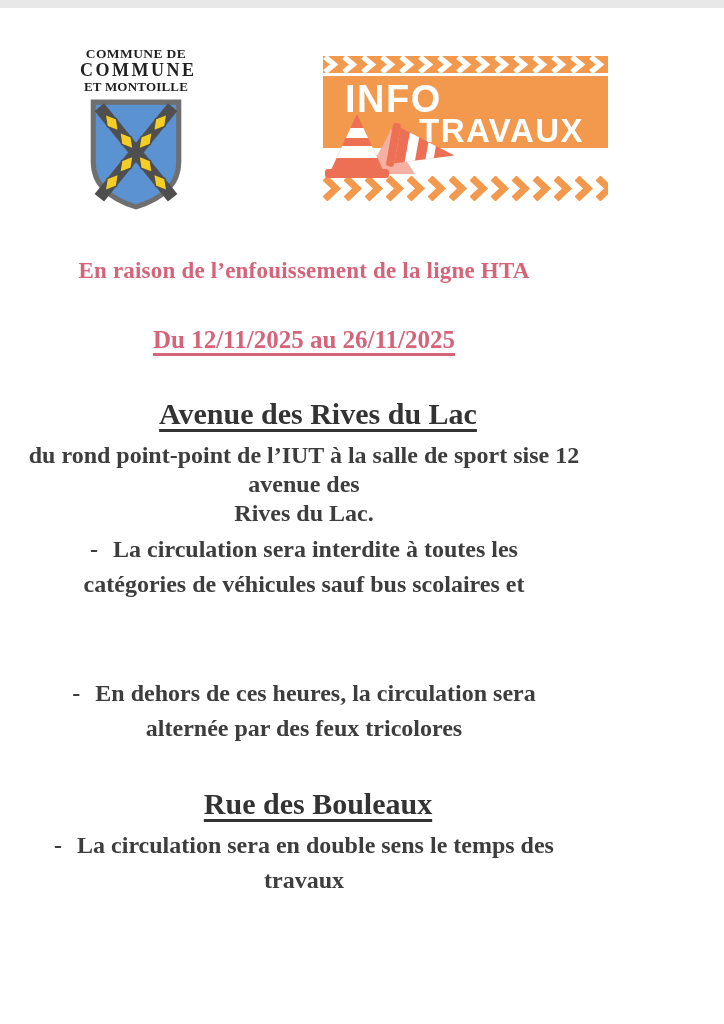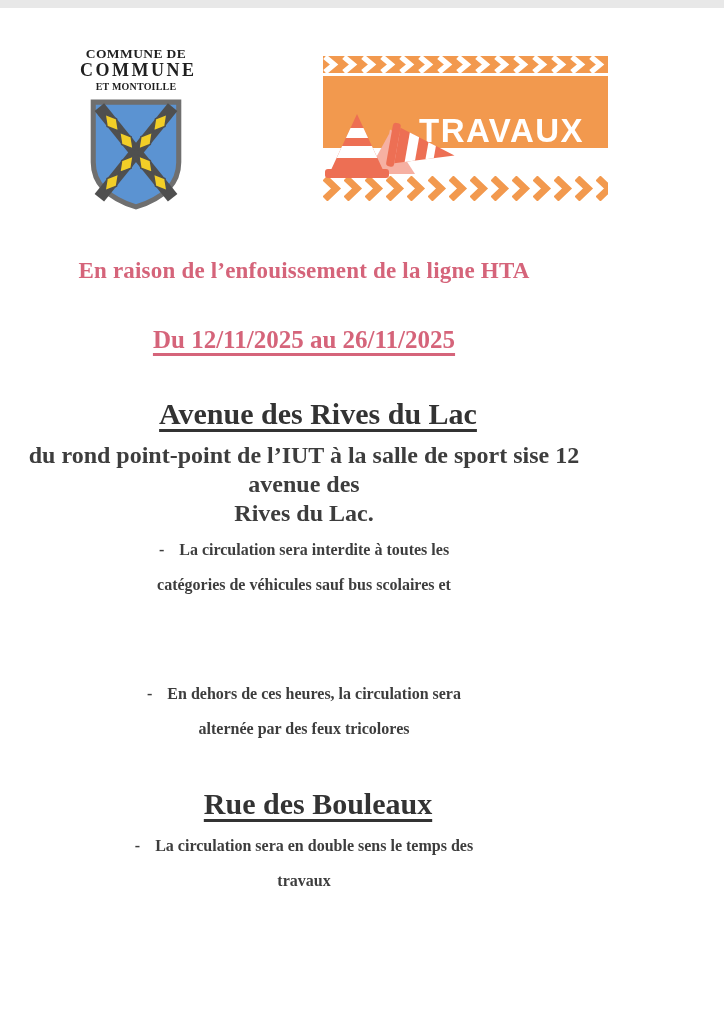--- a/index.html
+++ b/index.html
@@ -18,21 +18,21 @@
   .sheet{
     position:relative;width:724px;height:1024px;margin:8px auto;
     background:#ffffff;overflow:hidden;
     font-family:"Liberation Serif","DejaVu Serif",serif;
     color:var(--text-dark);
   }
   
   .logo{position:absolute;left:80px;top:38px;width:112px;text-align:center;color:#1f1f1f;}
   .logo-l1{font-size:13.5px;font-weight:700;letter-spacing:.4px;line-height:15px;}
   .logo-l2{font-size:18px;font-weight:700;letter-spacing:2.5px;line-height:18px;}
-  .logo-l3{font-size:10px;font-weight:700;letter-spacing:.2px;line-height:15px;}
+  .logo-l3{font-size:13px;font-weight:700;letter-spacing:.2px;line-height:15px;}
   .shield{margin-top:3px;}
   .shield-field{fill:var(--shield-blue);stroke:var(--shield-border);stroke-width:5;}
   .saltire{stroke:var(--shield-dark);stroke-width:12;fill:none;}
   .loz{fill:var(--shield-gold);stroke:var(--shield-dark);stroke-width:1.5;}
   
   .banner{position:absolute;left:323px;top:48px;width:285px;height:150px;}
   .orange-fill{fill:var(--banner-orange);}
   .orange-stroke{stroke:var(--banner-orange);fill:none;}
   .chev-top{display:block;}
   .banner-main{
@@ -53,21 +53,21 @@
   .cone-stripe{fill:#ffffff;}
   
   .tblock{position:absolute;left:0;width:608px;text-align:center;font-weight:700;}
   .reason{top:250px;font-size:23px;color:var(--accent-pink);letter-spacing:.2px;}
   .daterange{top:318px;font-size:25px;color:var(--accent-pink);}
   .u-date{text-decoration:underline;text-decoration-thickness:2.5px;text-underline-offset:5px;}
   .sec-title{font-size:30px;color:#333;padding-left:28px;}
   .u-title{text-decoration:underline;text-decoration-thickness:3px;text-underline-offset:5px;}
   .sec1-title{top:389px;}
   .sec1-sub{top:433px;font-size:24px;line-height:29px;}
-  .bullet{font-size:16px;line-height:35px;}
+  .bullet{font-size:24px;line-height:35px;}
   .b1{top:524px;}
   .b2{top:668px;}
   .sec2-title{top:779px;}
   .b3{top:820px;}
   .dash{display:inline-block;margin-right:15px;}
 </style>
 </head>
 <body>
 
 <div class="sheet">
@@ -113,20 +113,21 @@
     <svg class="chev-top" width="285" height="17">
       <defs>
         <pattern id="chevT" width="19" height="17" patternUnits="userSpaceOnUse">
           <path d="M2,1 L11,8.5 L2,16" fill="none" stroke="#ffffff" stroke-width="5.5"></path>
         </pattern>
       </defs>
       <rect class="orange-fill" width="285" height="17"></rect>
       <rect width="285" height="17" fill="url(#chevT)"></rect>
     </svg>
     <div class="banner-main">
+      <span class="banner-word word-info">INFO</span>
       <span class="banner-word word-travaux">TRAVAUX</span>
     </div>
     <svg class="chev-bottom" width="285" height="25">
       <defs>
         <pattern id="chevB" width="21" height="25" patternUnits="userSpaceOnUse">
           <path class="orange-stroke" d="M2,2 L13,12.5 L2,23" stroke-width="7"></path>
         </pattern>
       </defs>
       <rect width="285" height="25" fill="url(#chevB)"></rect>
     </svg>

